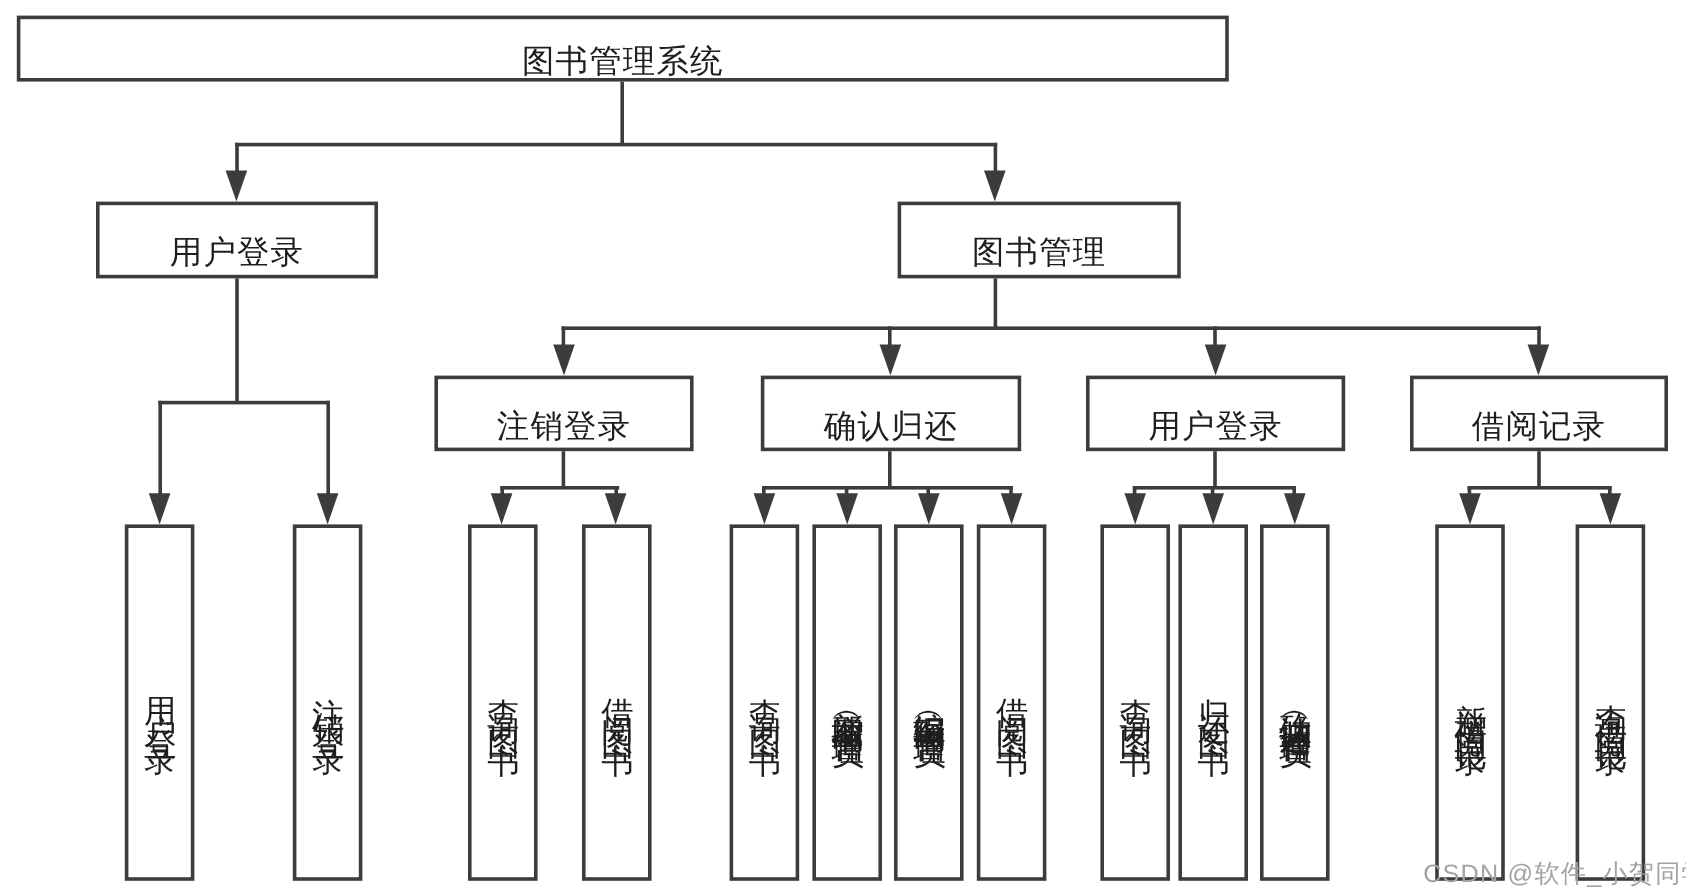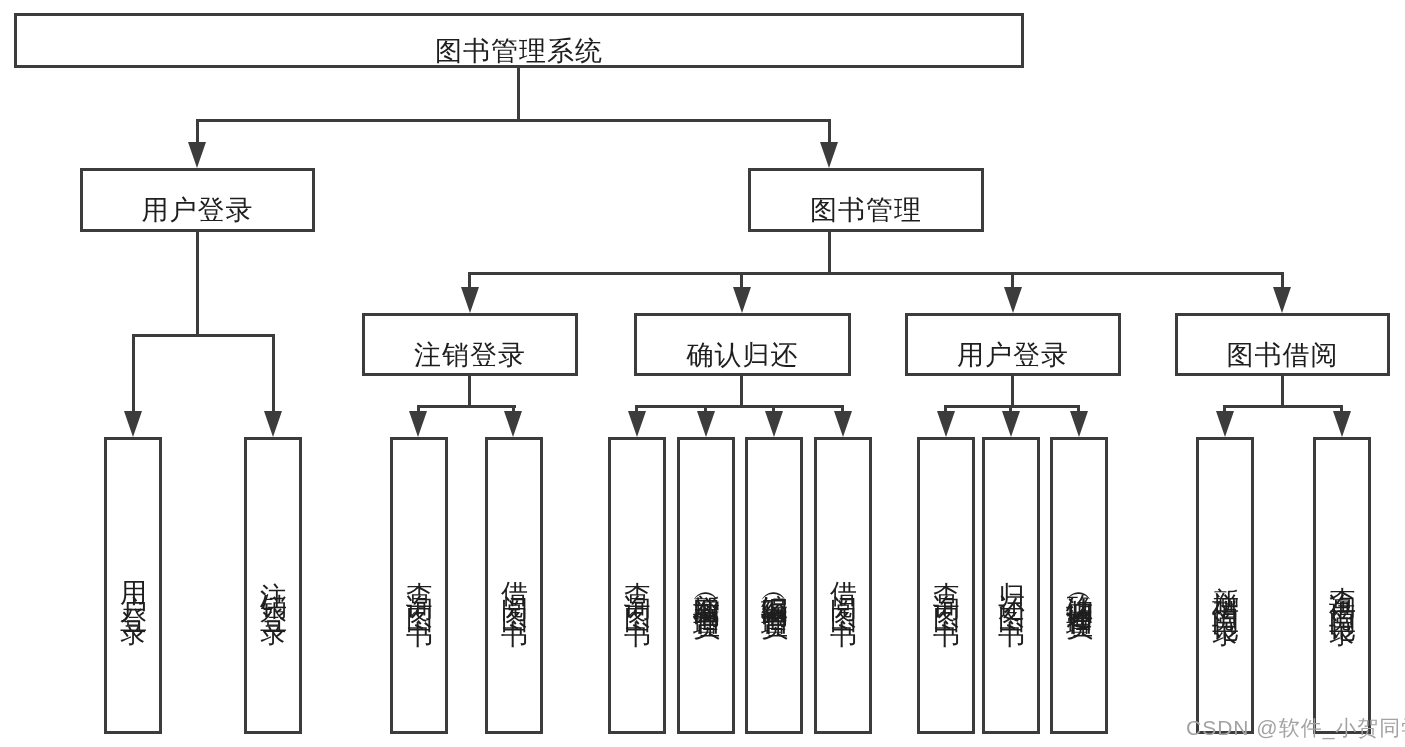--- a/index.html
+++ b/index.html
@@ -82,21 +82,21 @@
   <div class="box" style="left:362px;top:313px;width:216px;height:63px">
     <span class="hlabel">注销登录</span>
   </div>
   <div class="box" style="left:634px;top:313px;width:217px;height:63px">
     <span class="hlabel">确认归还</span>
   </div>
   <div class="box" style="left:905px;top:313px;width:216px;height:63px">
     <span class="hlabel">用户登录</span>
   </div>
   <div class="box" style="left:1175px;top:313px;width:215px;height:63px">
-    <span class="hlabel">图书借阅</span>
+    <span class="hlabel">借阅记录</span>
   </div>
 
   <div class="v" style="left:468px;top:376px;height:30px"></div>
   <div class="v" style="left:740px;top:376px;height:30px"></div>
   <div class="v" style="left:1011px;top:376px;height:30px"></div>
   <div class="v" style="left:1281px;top:376px;height:30px"></div>
 
   <div class="h" style="left:417px;top:405px;width:99px"></div>
   <div class="v" style="left:417px;top:405px;height:10px"></div>
   <div class="a" style="left:409px;top:411px"></div>

